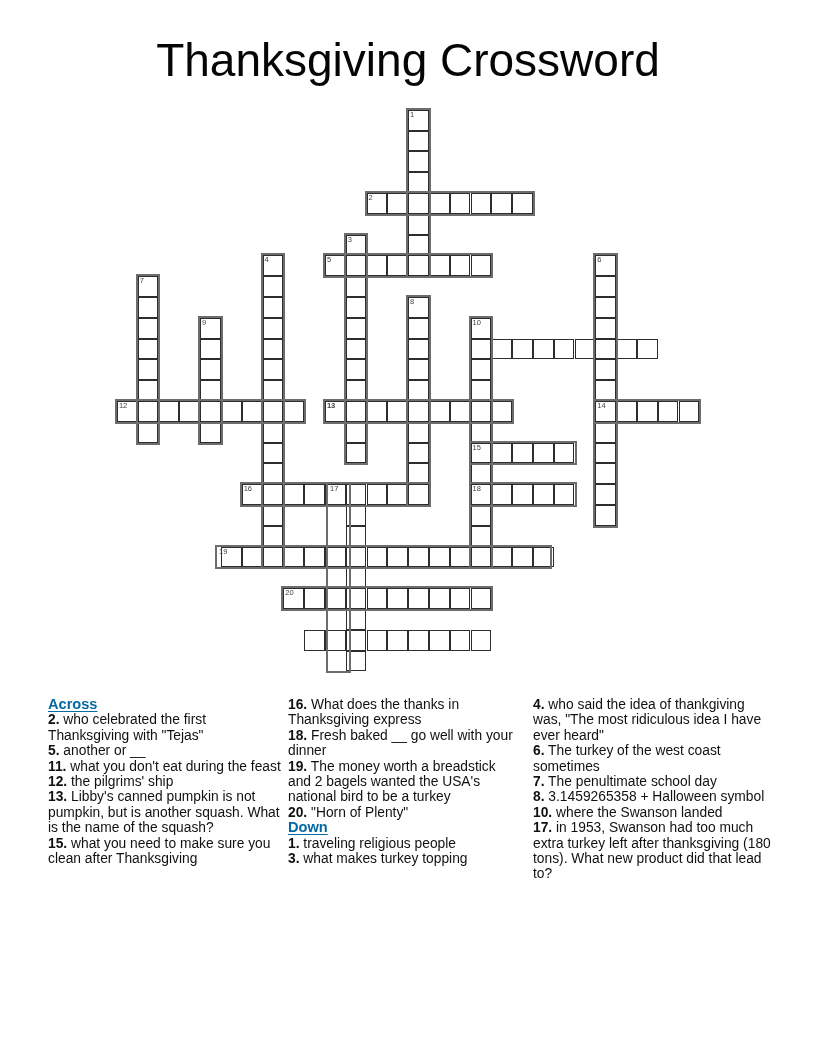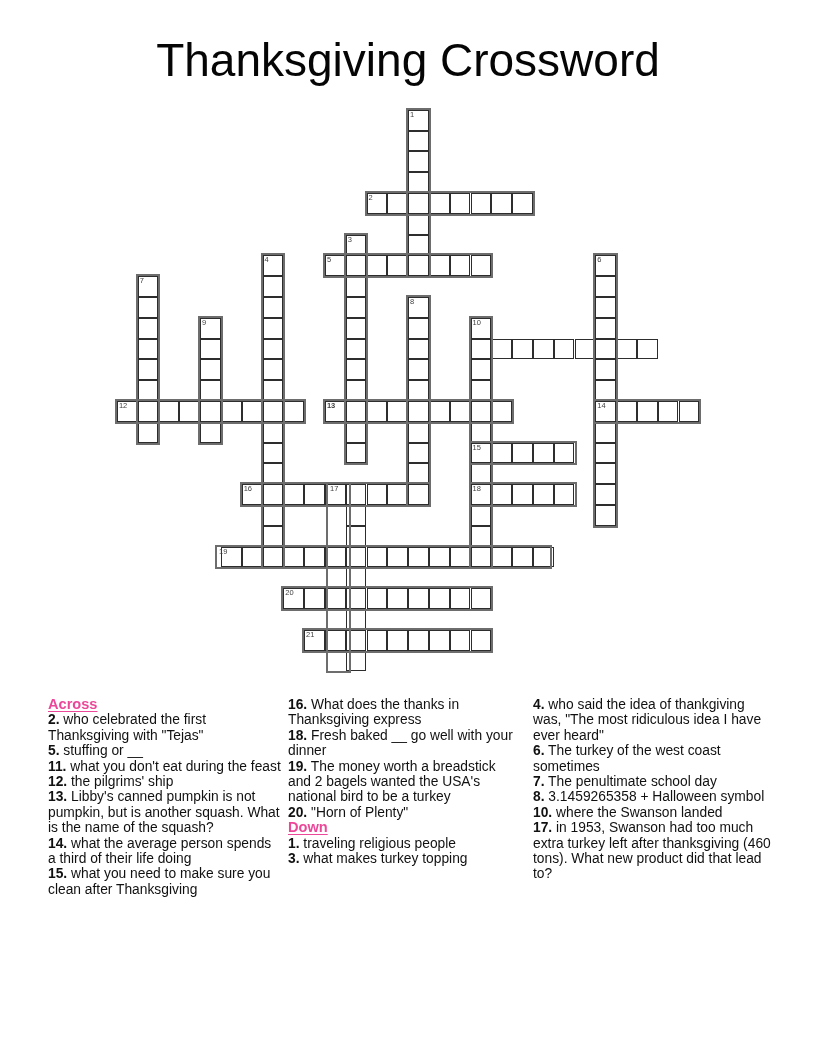--- a/index.html
+++ b/index.html
@@ -26,21 +26,21 @@
     color:#3f3f3f; z-index:4;
   }
   .clue-col {
     position:absolute; top:697px; font-size:13.8px; line-height:15.4px; color:#111;
   }
   .clue-col-1 { left:48px;  width:233px; }
   .clue-col-2 { left:288px; width:231px; }
   .clue-col-3 { left:533px; width:243px; }
   .clue-head {
     font-size:14.6px; font-weight:bold; text-decoration:underline;
-    text-underline-offset:2px; color:#ec4899;
+    text-underline-offset:2px; color:#0369a1;
   }
   .clue b { font-weight:bold; }
 </style>
 </head>
 <body>
 
 <div class="page">
   <div class="title">Thanksgiving Crossword</div>
   <div class="grid-layer">
       <div class="cell" style="left: 408.1px; top: 109.8px; width: 20.8px; height: 20.8px;"></div>
@@ -287,44 +287,40 @@
       </div>
       <div class="cell" style="left: 304.1px; top: 629.8px; width: 20.8px; height: 20.8px;"></div>
       <div class="cell" style="left: 324.9px; top: 629.8px; width: 20.8px; height: 20.8px;"></div>
       <div class="cell" style="left: 345.7px; top: 629.8px; width: 20.8px; height: 20.8px;"></div>
       <div class="cell" style="left: 366.5px; top: 629.8px; width: 20.8px; height: 20.8px;"></div>
       <div class="cell" style="left: 387.3px; top: 629.8px; width: 20.8px; height: 20.8px;"></div>
       <div class="cell" style="left: 408.1px; top: 629.8px; width: 20.8px; height: 20.8px;"></div>
       <div class="cell" style="left: 428.9px; top: 629.8px; width: 20.8px; height: 20.8px;"></div>
       <div class="cell" style="left: 449.7px; top: 629.8px; width: 20.8px; height: 20.8px;"></div>
       <div class="cell" style="left: 470.5px; top: 629.8px; width: 20.8px; height: 20.8px;"></div>
-      <div class="word" style="left: 302.1px; top: 627.8px; width: 187.2px; height: 20.8px;">
-        <span class="cellnum">21</span>
-      </div>
     </div>
   <div class="clue-col clue-col-1">
       <div class="clue-head">Across</div>
       <div class="clue"><b>2.</b> <span>who celebrated the first Thanksgiving with "Tejas"</span></div>
-      <div class="clue"><b>5.</b> <span>stuffing or __</span></div>
+      <div class="clue"><b>5.</b> <span>another or __</span></div>
       <div class="clue"><b>11.</b> <span>what you don't eat during the feast</span></div>
       <div class="clue"><b>12.</b> <span>the pilgrims' ship</span></div>
       <div class="clue"><b>13.</b> <span>Libby's canned pumpkin is not pumpkin, but is another squash. What is the name of the squash?</span></div>
-      <div class="clue"><b>14.</b> <span>what the average person spends a third of their life doing</span></div>
       <div class="clue"><b>15.</b> <span>what you need to make sure you clean after Thanksgiving</span></div>
     </div>
   <div class="clue-col clue-col-2">
       <div class="clue"><b>16.</b> <span>What does the thanks in Thanksgiving express</span></div>
       <div class="clue"><b>18.</b> <span>Fresh baked __ go well with your dinner</span></div>
       <div class="clue"><b>19.</b> <span>The money worth a breadstick and 2 bagels wanted the USA's national bird to be a turkey</span></div>
       <div class="clue"><b>20.</b> <span>"Horn of Plenty"</span></div>
       <div class="clue-head">Down</div>
       <div class="clue"><b>1.</b> <span>traveling religious people</span></div>
       <div class="clue"><b>3.</b> <span>what makes turkey topping</span></div>
     </div>
   <div class="clue-col clue-col-3">
       <div class="clue"><b>4.</b> <span>who said the idea of thankgiving was, "The most ridiculous idea I have ever heard"</span></div>
       <div class="clue"><b>6.</b> <span>The turkey of the west coast sometimes</span></div>
       <div class="clue"><b>7.</b> <span>The penultimate school day</span></div>
       <div class="clue"><b>8.</b> <span>3.1459265358 + Halloween symbol</span></div>
       <div class="clue"><b>10.</b> <span>where the Swanson landed</span></div>
-      <div class="clue"><b>17.</b> <span>in 1953, Swanson had too much extra turkey left after thanksgiving (460 tons). What new product did that lead to?</span></div>
+      <div class="clue"><b>17.</b> <span>in 1953, Swanson had too much extra turkey left after thanksgiving (180 tons). What new product did that lead to?</span></div>
     </div>
 </div>
 
 </body></html>

